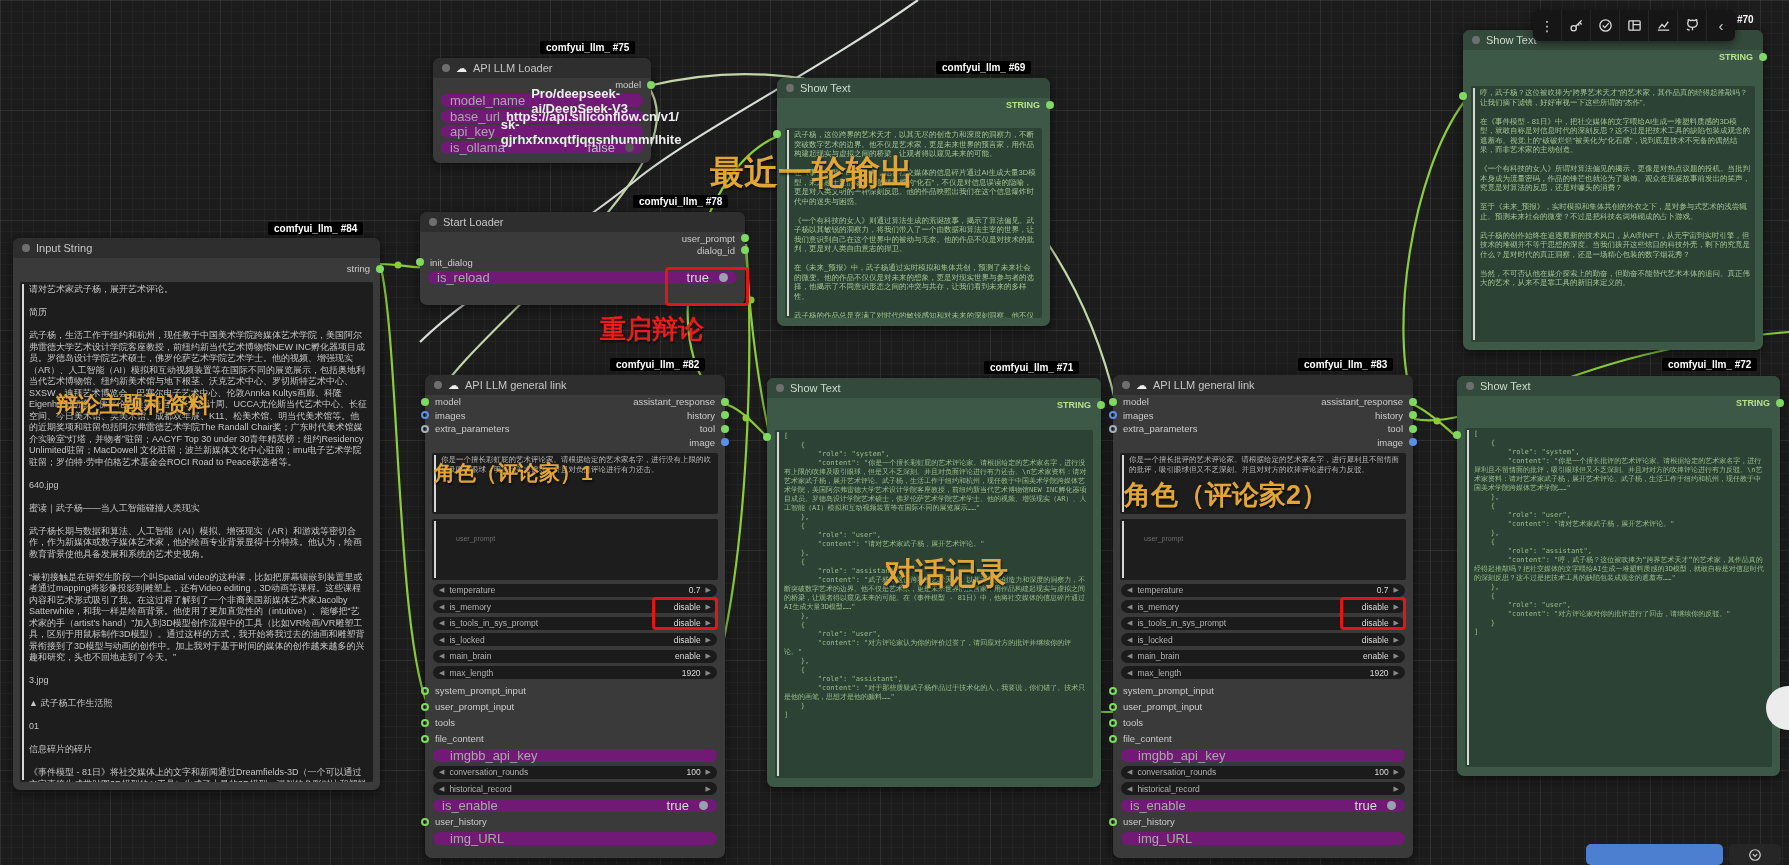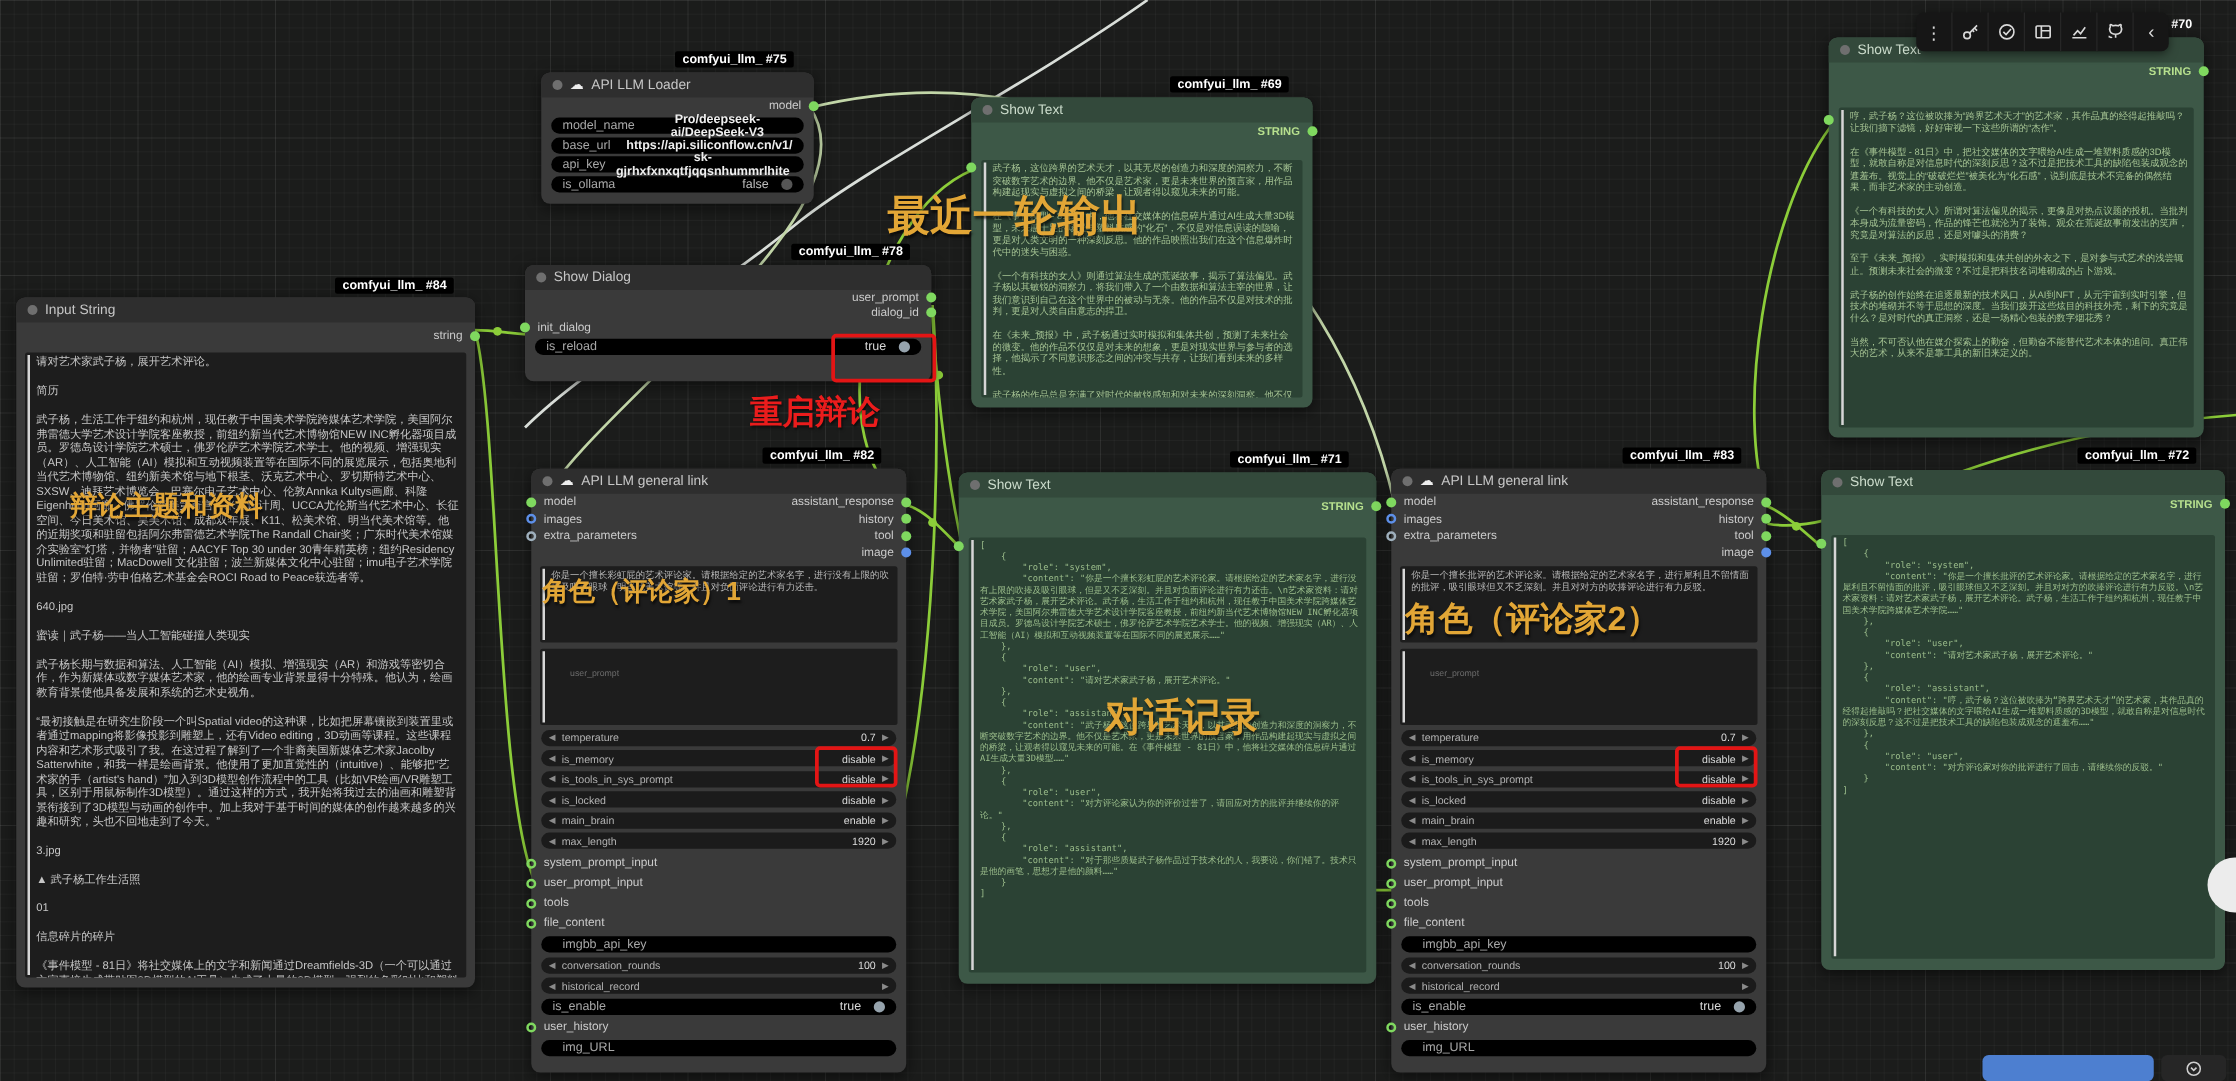--- a/index.html
+++ b/index.html
@@ -19,21 +19,21 @@
   .iorow{position:relative;height:13.5px;display:flex;justify-content:space-between;align-items:center;padding:0 10px;font-size:9.5px;color:#cbcbcb;}
   .iorow .l{text-align:center;} .iorow .r{margin-left:auto;text-align:right;}
   .dot{position:absolute;width:8px;height:8px;border-radius:50%;top:50%;margin-top:-4px;box-sizing:border-box;}
   .dot.in{left:-4px;} .dot.out{right:-4px;}
   [data-lt="g"]>.dot.in{background:#7fd85f;}
   [data-lt="rb"]>.dot.in{border:2.5px solid #5d8fe8;background:transparent;}
   [data-lt="rg"]>.dot.in{border:2.5px solid #7fd85f;background:transparent;}
   [data-lt="ry"]>.dot.in{border:2.5px solid #9fb0bd;background:transparent;}
   [data-rt="g"]>.dot.out{background:#7fd85f;}
   [data-rt="b"]>.dot.out{background:#5d8fe8;}
-  .pill{height:13px;margin:2.5px 8px;background:#000000;border-radius:8px;display:flex;align-items:center;padding:0 9px;font-size:10px;color:#a8a8a8;gap:6px;text-align:center;}
+  .pill{height:13px;margin:2.5px 8px;background:#701a75;border-radius:8px;display:flex;align-items:center;padding:0 9px;font-size:13px;color:#a8a8a8;gap:6px;}
   .pill .pval{margin-left:auto;color:#efefef;font-weight:bold;}
   .knob{width:9px;height:9px;border-radius:50%;background:#96a3ad;flex:0 0 auto;margin-left:4px;}
   .knob.off{background:#555;}
   .combo{height:13px;margin:3.5px 8px;background:#1b1b1b;border-radius:8px;display:flex;align-items:center;padding:0 6px;font-size:8.5px;color:#b2b2b2;gap:5px;}
   .combo .arr{color:#8b8b8b;font-size:7px;}
   .combo .val{margin-left:auto;color:#dcdcdc;}
   .textbox{position:absolute;background:#1d1d1d;color:#c6c6c6;font-size:9px;line-height:11.5px;padding:2px 5px 3px 9px;white-space:pre-wrap;overflow:hidden;border-radius:2px;}
   .textbox::before{content:"";position:absolute;left:2px;top:2px;bottom:2px;width:2px;background:#d6d6d6;}
   .green-node{background:#3d5847;}
   .green-node .titlebar{background:#33493b;color:#ccdccc;}
@@ -152,21 +152,21 @@
     <div class="pill">
       <span class="plab">is_ollama</span>
       <span class="pval" style="font-weight:normal;color:#bdbdbd">false</span>
       <span class="knob off"></span>
     </div>
   </div>
 
   <div class="node" style="left:420px;top:212px;width:325px;height:93px">
     <div class="titlebar">
       <span class="tdot"></span>
-      <span>Show Dialog</span>
+      <span>Start Loader</span>
     </div>
     <div class="iorow" style="height:12px" data-lt="none" data-rt="g">
       <span class="l"></span>
         <span class="r">user_prompt</span>
       <span class="dot out"></span>
     </div>
     <div class="iorow" style="height:12px" data-lt="none" data-rt="g">
       <span class="l"></span>
         <span class="r">dialog_id</span>
       <span class="dot out"></span>

